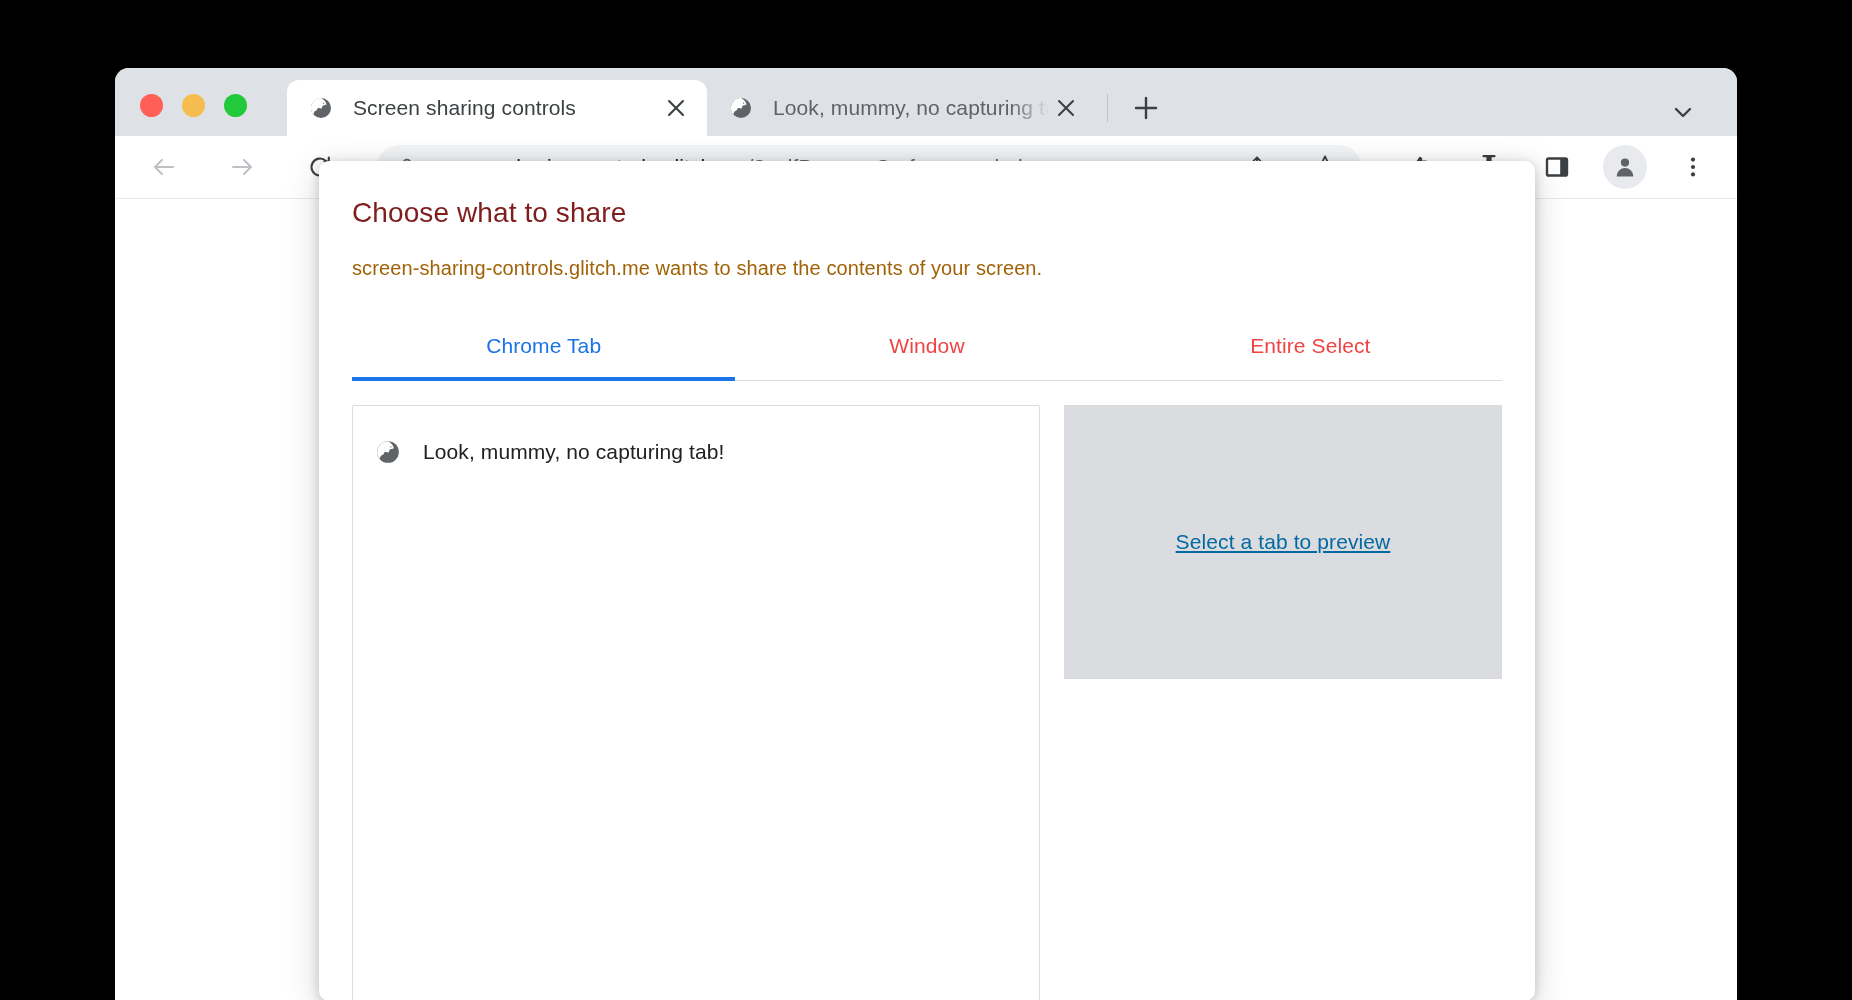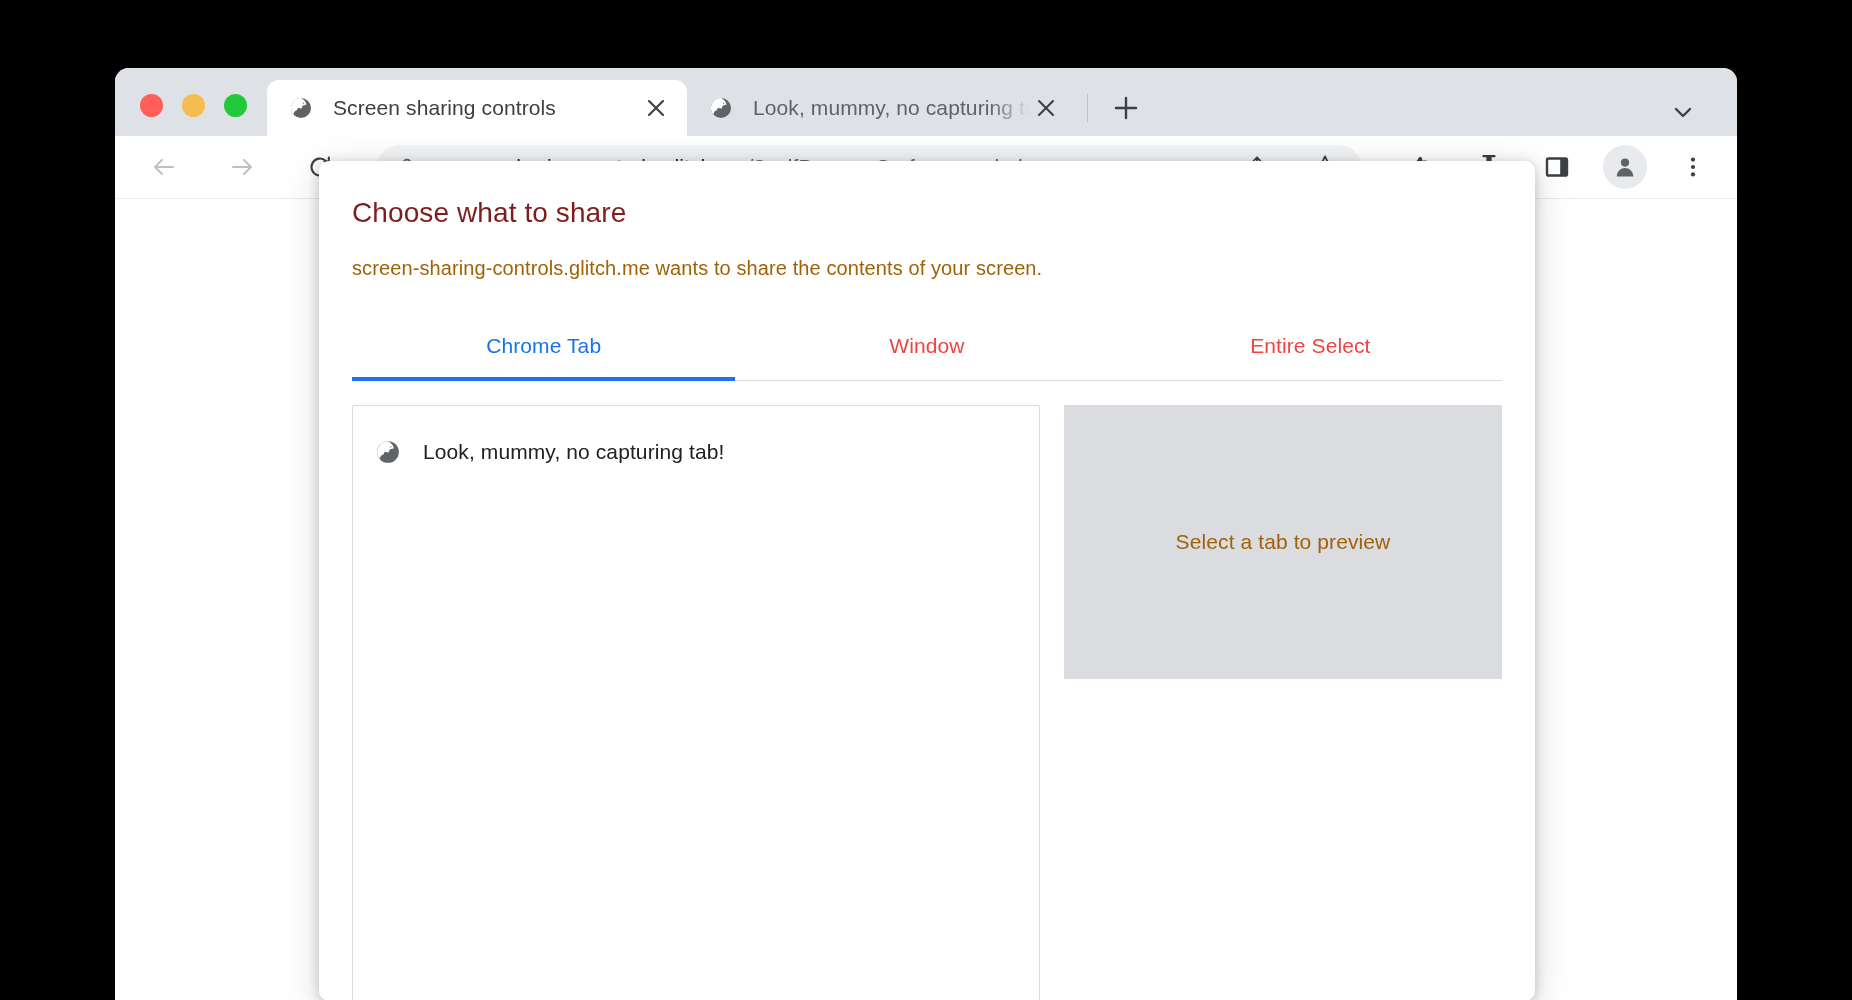--- a/index.html
+++ b/index.html
@@ -33,21 +33,21 @@
     overflow: hidden;
   }
 
   
   .tab-strip {
     position: relative;
     height: 68px;
     background: #dee1e6;
     display: flex;
     align-items: flex-end;
-    padding-left: 14px;
+    padding-left: 34px;
   }
 
   .traffic-lights {
     position: absolute;
     left: 25px;
     top: 26px;
     display: flex;
     gap: 19px;
     align-items: center;
   }
@@ -272,20 +272,21 @@
     margin: 0;
     padding-top: 28px;
     letter-spacing: 0.1px;
   }
 
   .dialog-tabs {
     display: flex;
     margin-top: 44px;
     border-bottom: 1px solid #dadce0;
     position: relative;
+    justify-content: flex-end;
   }
   .dialog-tab {
     flex: 1 1 0;
     text-align: center;
     font-size: 21px;
     color: #ef4444;
     padding: 10px 0 22px 0;
     letter-spacing: 0.1px;
     position: relative;
   }
@@ -345,22 +346,23 @@
   }
   .preview-box {
     height: 274px;
     background: #dadce0;
     display: flex;
     align-items: center;
     justify-content: center;
   }
   .preview-text {
     font-size: 21px;
-    color: #a16207;
-    letter-spacing: 0.1px;
+    color: #0369a1;
+    letter-spacing: 0.1px;
+    text-decoration: underline;
   }
 </style>
 </head>
 <body>
 
 <div id="root">
 
   <div class="browser-window">
 
     <div class="tab-strip">

